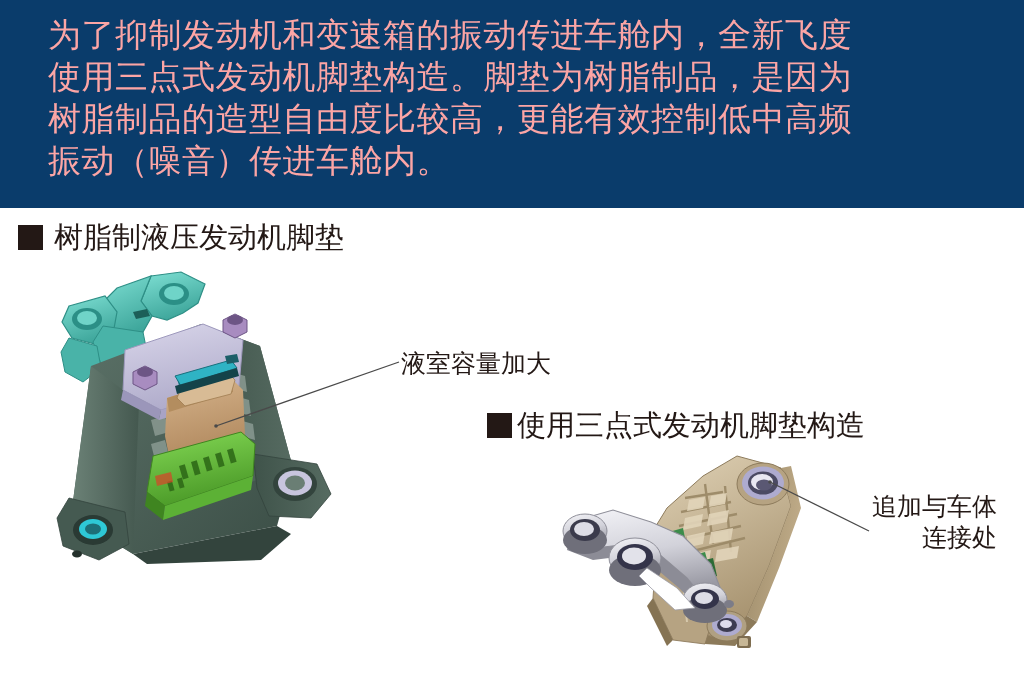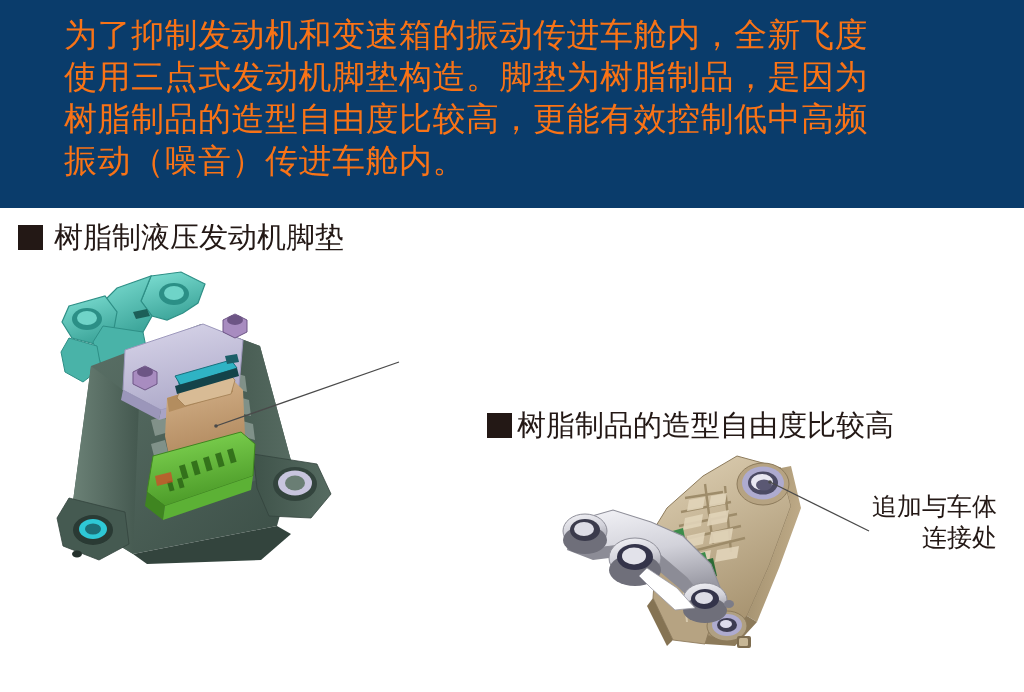--- a/index.html
+++ b/index.html
@@ -24,27 +24,26 @@
     left: 0; top: 0;
     width: 1024px;
     height: 208px;
     background: #0a3c6b;
   }
   #header-text {
     position: absolute;
     left: 48px;
     top: 14px;
     width: 940px;
-    color: #f97316;
+    color: #fca5a5;
     font-size: 33px;
     line-height: 42px;
     letter-spacing: 0.5px;
     white-space: pre-line;
     font-family: "DejaVu Sans", "Liberation Sans", sans-serif;
-    margin-left: 16px;
   }
 
   
   .section-label {
     position: absolute;
     display: flex;
     align-items: center;
     color: #231815;
     font-size: 29px;
     line-height: 34px;
@@ -101,21 +100,21 @@
 振动（噪音）传进车舱内。</div>
   </div>
 
   <div id="label-engine-mount" class="section-label">
     <span class="bullet"></span>
     <span>树脂制液压发动机脚垫</span>
   </div>
 
   <div id="label-transmission-mount" class="section-label">
     <span class="bullet"></span>
-    <span>树脂制品的造型自由度比较高</span>
+    <span>使用三点式发动机脚垫构造</span>
   </div>
 
   <div id="engine-mount-illustration" class="illustration">
     <svg width="300" height="300" viewBox="0 0 300 300">
       <defs>
         <linearGradient id="gBodyMain" x1="0" y1="0" x2="1" y2="1">
           <stop offset="0%" stop-color="#5c7268"></stop>
           <stop offset="100%" stop-color="#3b4e46"></stop>
         </linearGradient>
         <linearGradient id="gBodyLeft" x1="0" y1="0" x2="1" y2="0">
@@ -330,17 +329,18 @@
     </svg>
   </div>
 
   <svg class="callout-line">
     <line x1="216" y1="426" x2="399" y2="362" stroke="#4a4a4a" stroke-width="1.3"></line>
     <circle cx="216" cy="426" r="1.8" fill="#4a4a4a"></circle>
     <line x1="770" y1="482" x2="869" y2="531" stroke="#4a4a4a" stroke-width="1.3"></line>
     <circle cx="770" cy="482" r="1.8" fill="#4a4a4a"></circle>
   </svg>
 
+  <div id="callout-hydraulic-chamber" class="callout-text">液室容量加大</div>
 
   <div id="callout-body-connection" class="callout-text">追加与车体
 连接处</div>
 
 </div>
 
 </body></html>

